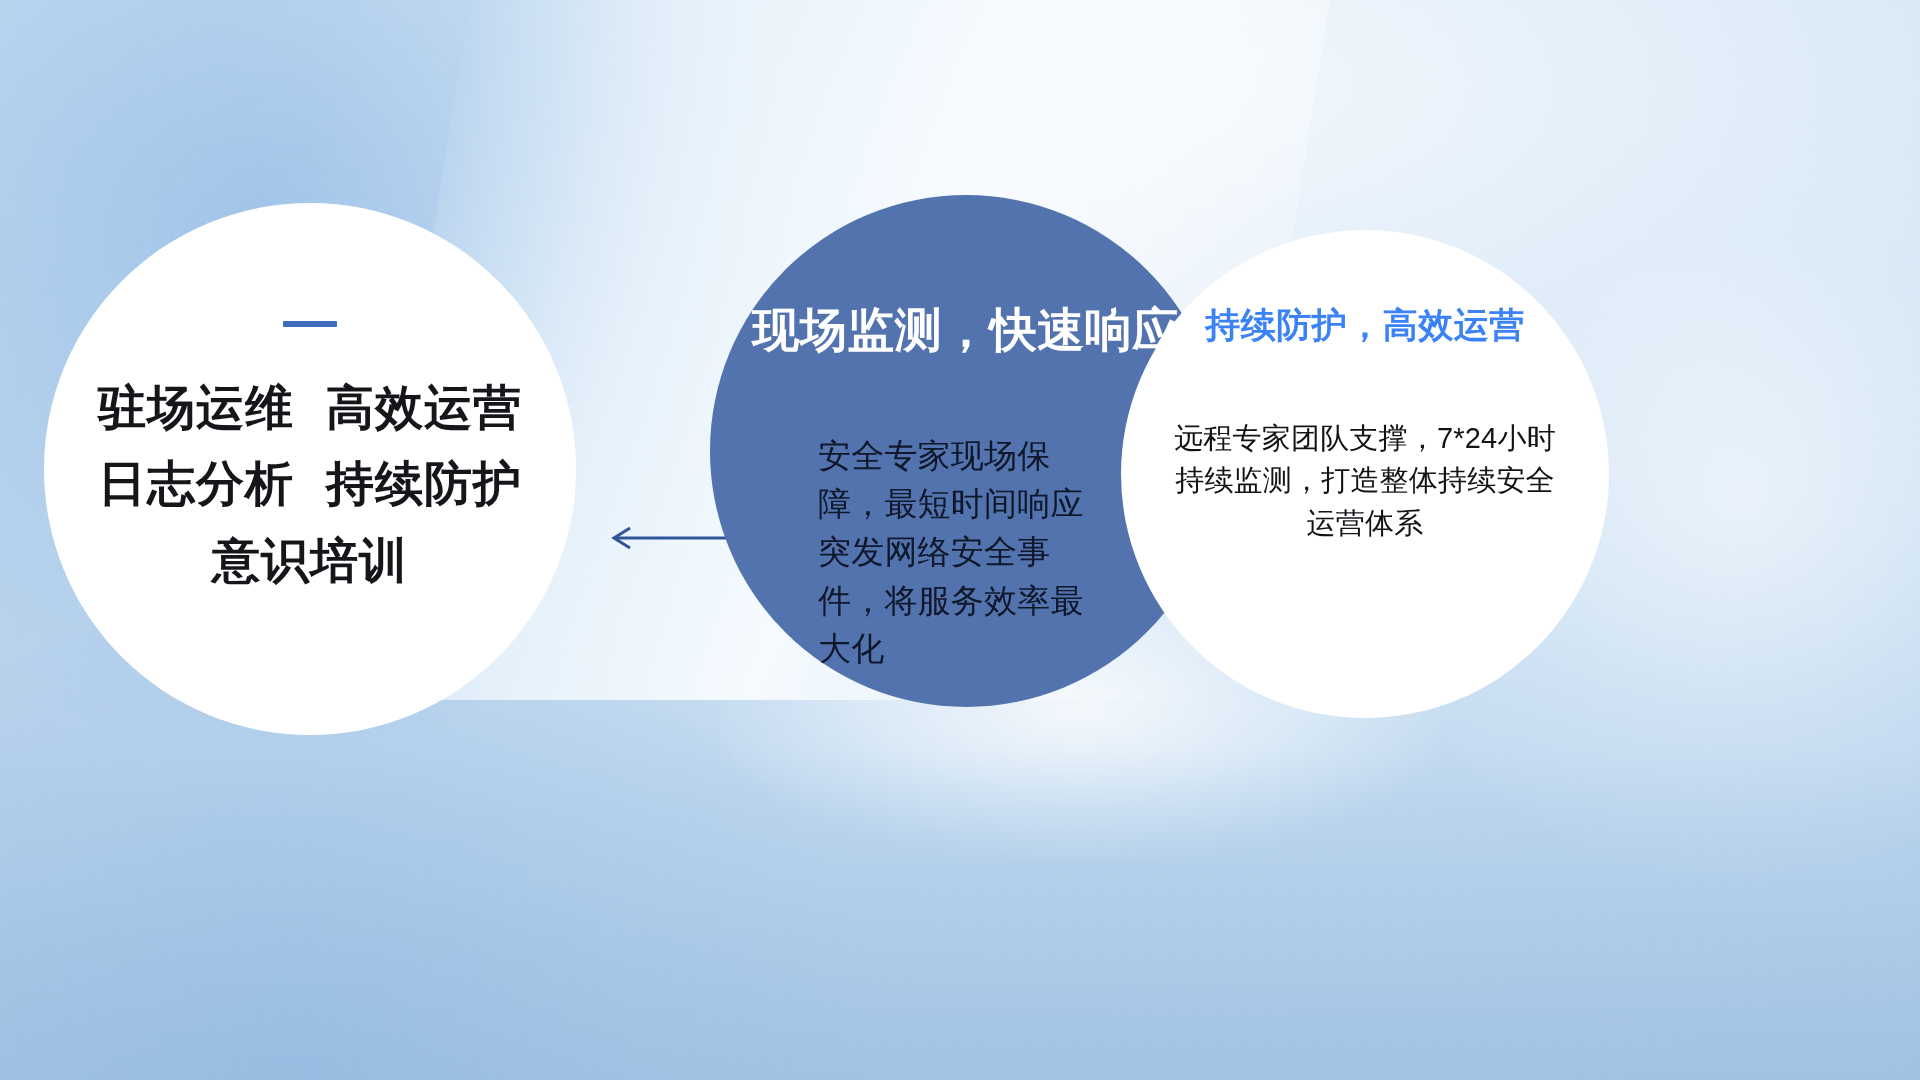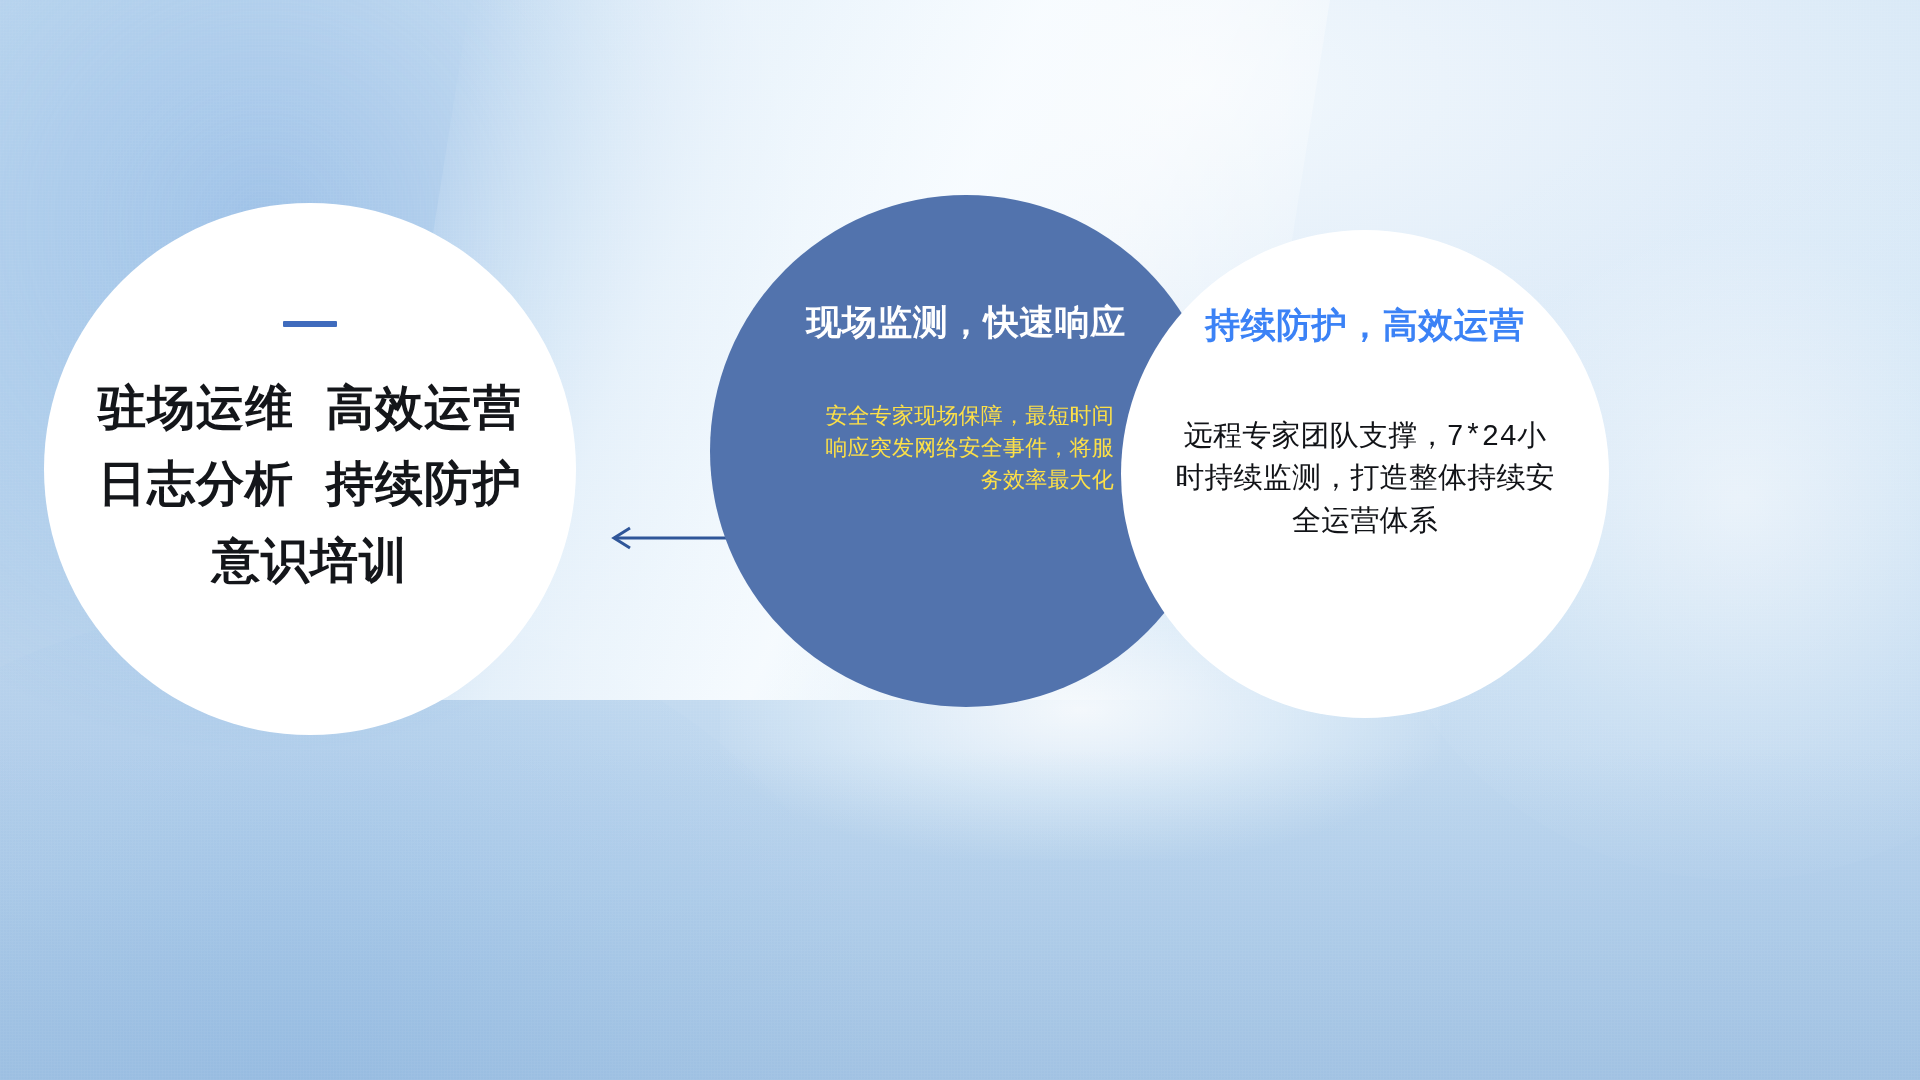--- a/index.html
+++ b/index.html
@@ -128,33 +128,33 @@
     background: #5273ad;
     z-index: 3;
     overflow: hidden;
     display: flex;
     flex-direction: column;
     align-items: center;
     padding-top: 104px;
     box-sizing: border-box;
   }
   #circle-mid .head {
-    font-size: 35px;
+    font-size: 47px;
     font-weight: bold;
     color: #ffffff;
     letter-spacing: 0.5px;
     white-space: nowrap;
-    margin-bottom: 54px;
+    margin-bottom: 70px;
   }
   #circle-mid .body {
     width: 296px;
-    font-size: 22px;
+    font-size: 33px;
     line-height: 1.46;
-    color: #fde047;
-    text-align: right;
+    color: #0f172a;
+    text-align: left;
     letter-spacing: 0.2px;
   }
 
   
   #circle-right {
     left: 1121px;
     top: 230px;
     width: 488px;
     height: 488px;
     background: #ffffff;
@@ -173,21 +173,20 @@
     white-space: nowrap;
     margin-bottom: 68px;
   }
   #circle-right .body {
     width: 390px;
     font-size: 29px;
     line-height: 1.46;
     color: #111317;
     text-align: center;
     letter-spacing: 0.2px;
-    font-family: Liberation Mono, monospace;
   }
 
   
   #connector-arrow {
     position: absolute;
     left: 600px;
     top: 520px;
     width: 290px;
     height: 36px;
     z-index: 2;

